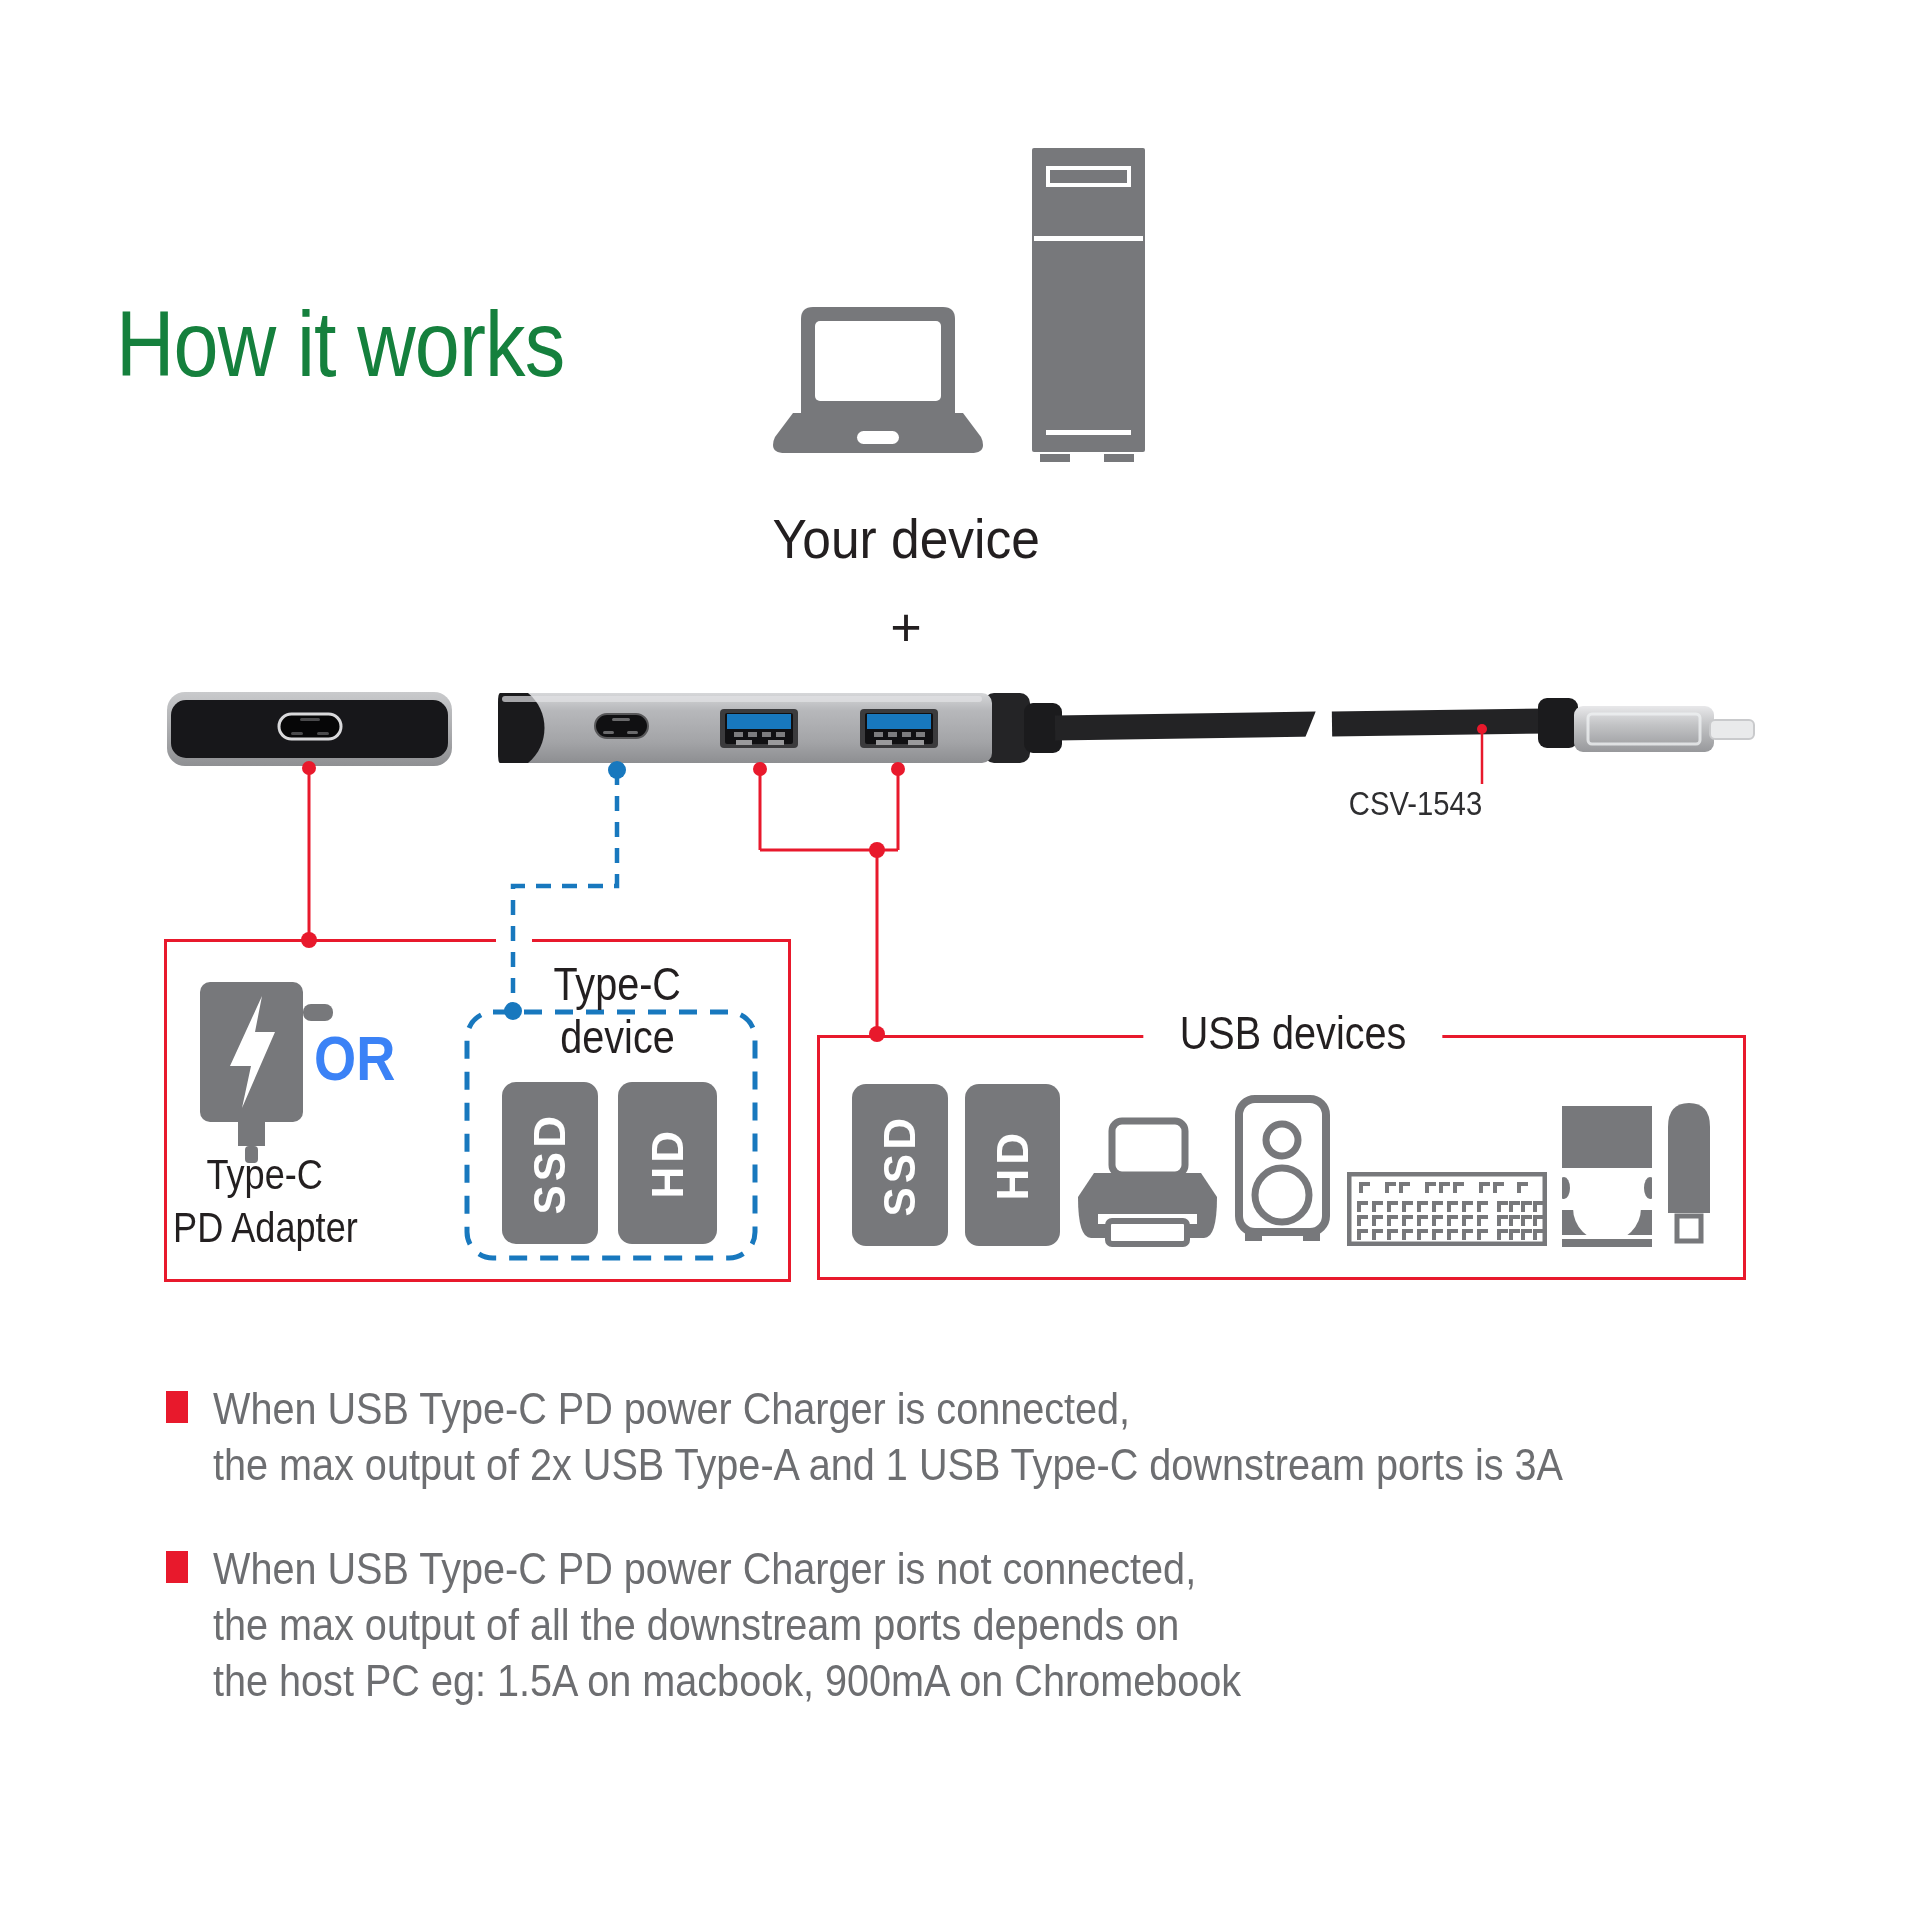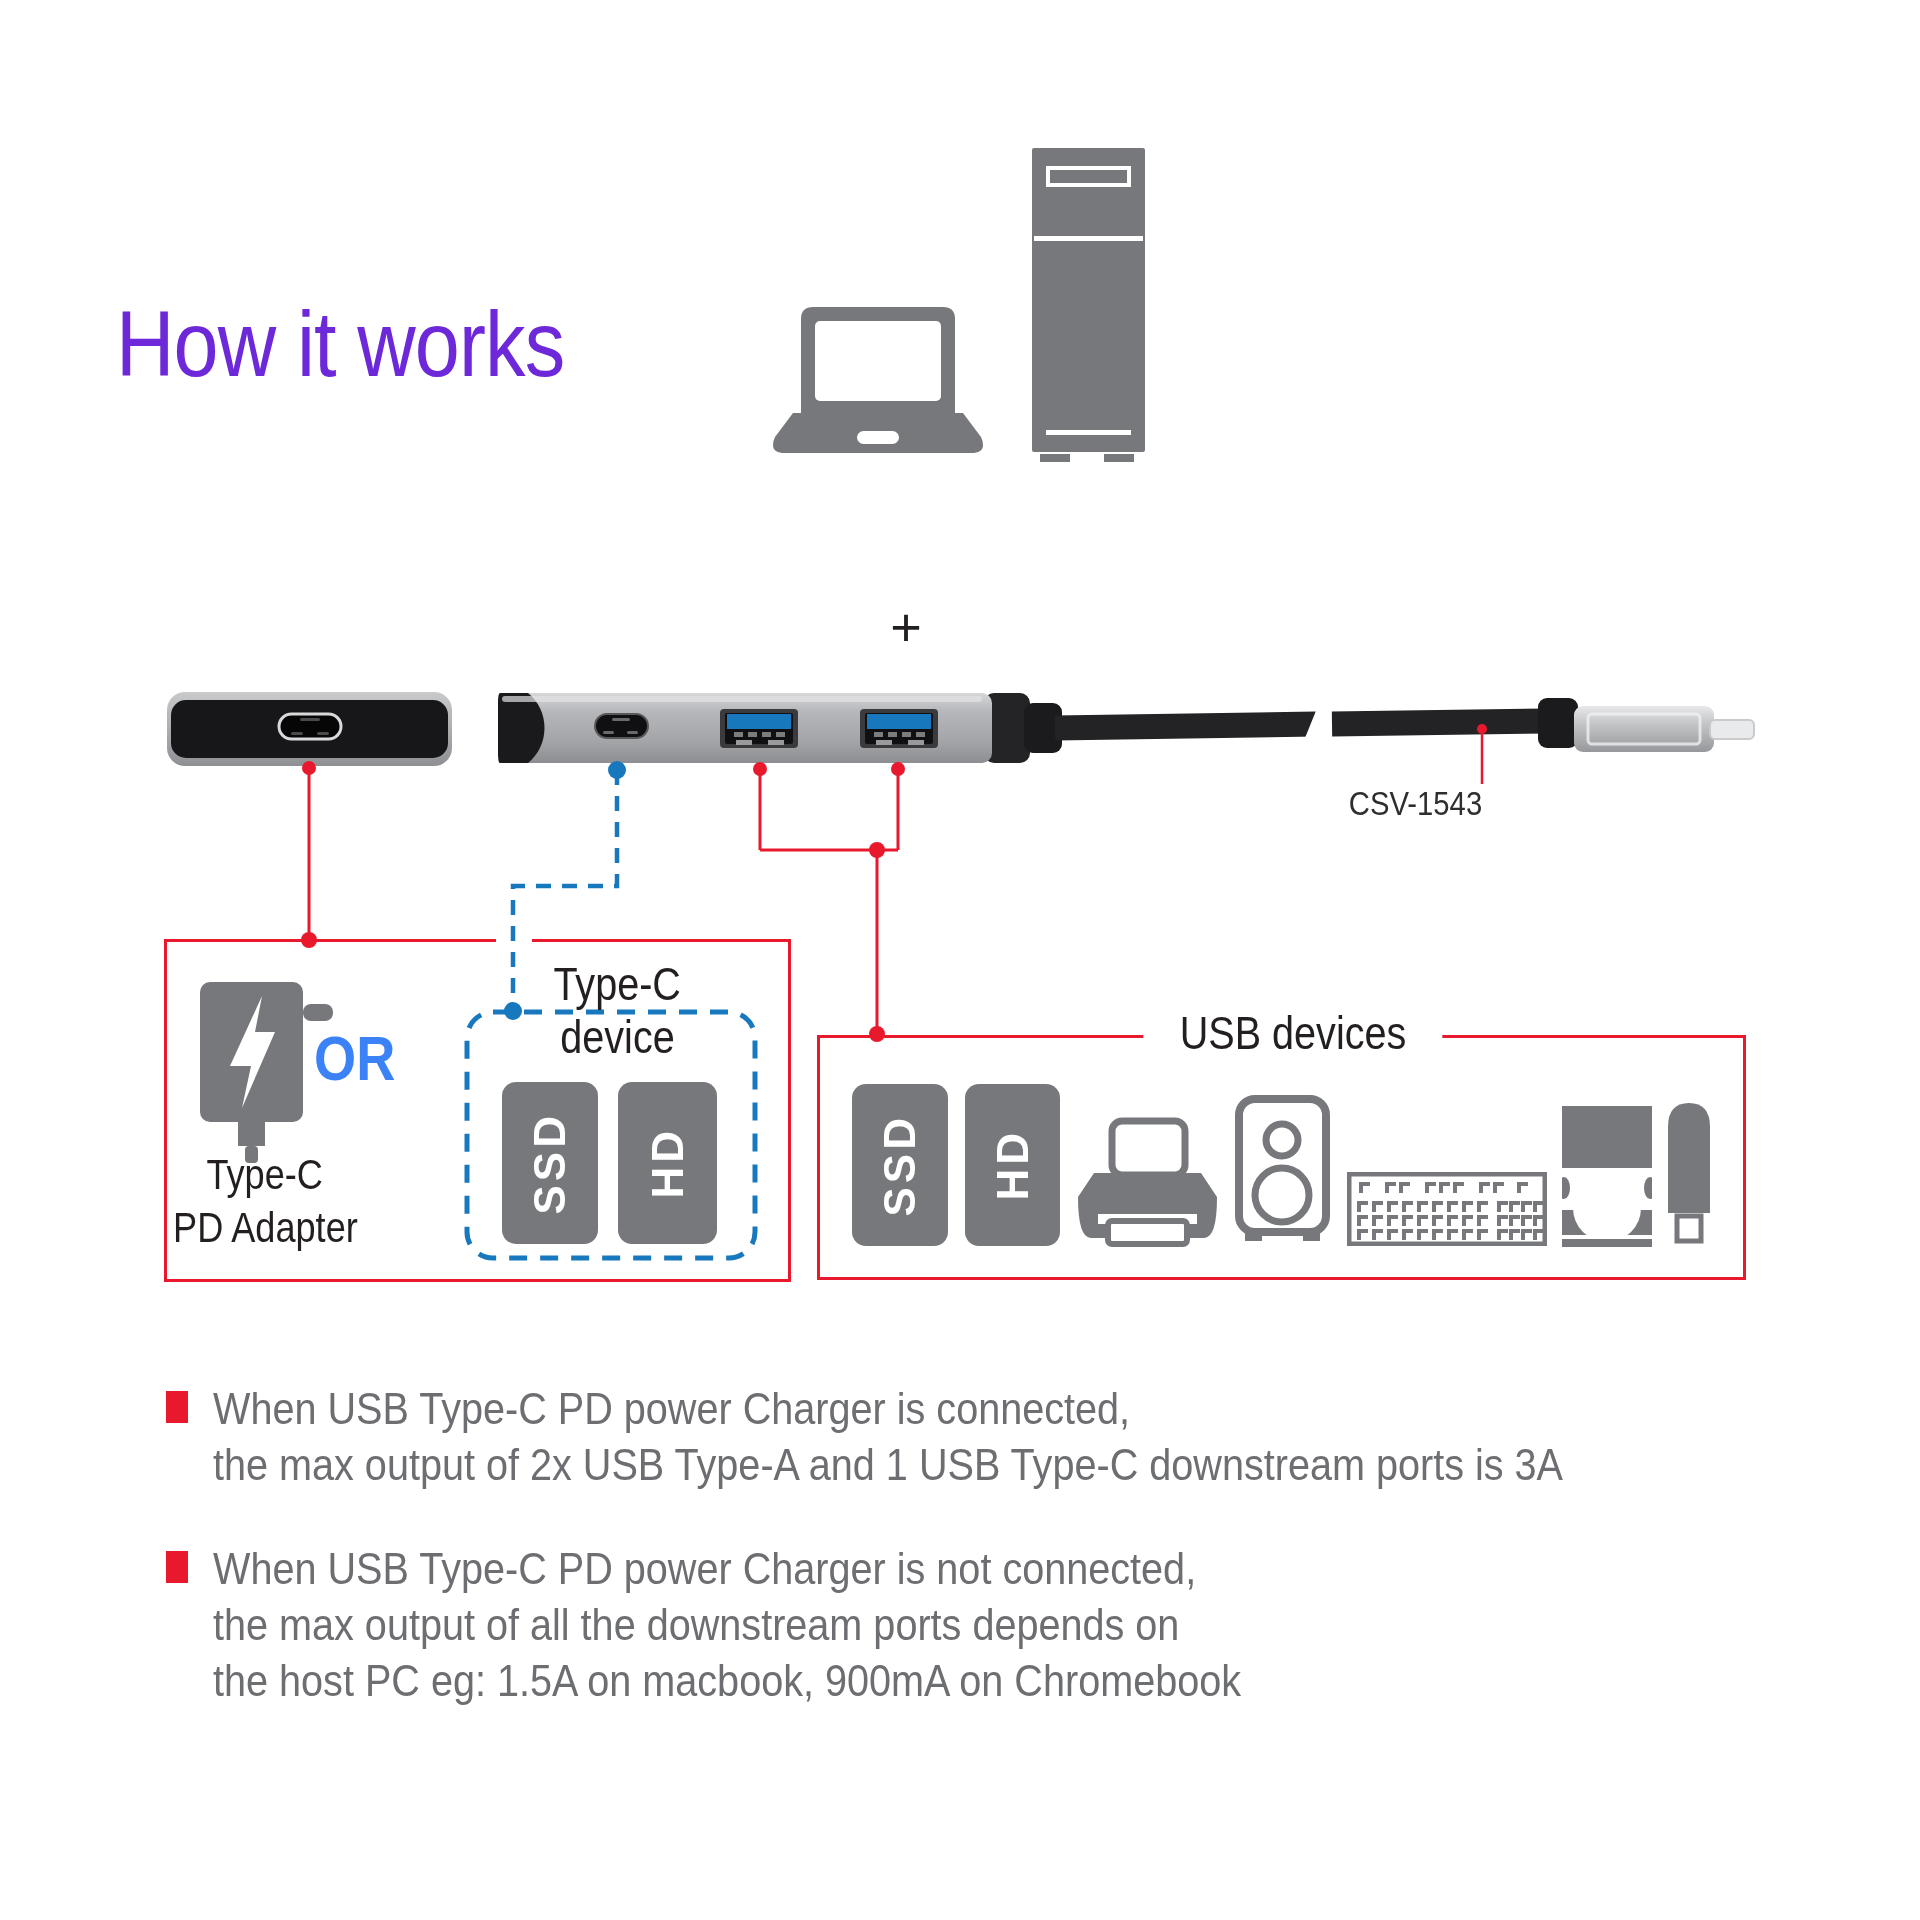--- a/index.html
+++ b/index.html
@@ -2,21 +2,21 @@
 <html><head>
 <meta charset="utf-8">
 <style>
   html,body{margin:0;padding:0;background:#fff;}
   .canvas{position:relative;width:1920px;height:1920px;background:#fff;overflow:hidden;
           font-family:"Liberation Sans","DejaVu Sans",sans-serif;color:#231f20;}
   .abs{position:absolute;}
   .cond{display:inline-block;transform:scaleX(.86);transform-origin:left center;}
   .condc{display:inline-block;transform:scaleX(.86);transform-origin:center center;}
 
-  .page-title{left:116px;top:292px;font-size:92px;font-weight:400;color:#6d28d9;letter-spacing:-1px;white-space:nowrap;}
+  .page-title{left:116px;top:292px;font-size:92px;font-weight:400;color:#15803d;letter-spacing:-1px;white-space:nowrap;}
   .page-title .cond{transform:scaleX(.88);}
 
   .your-device{left:706px;top:506px;width:400px;text-align:center;font-size:56px;color:#231f20;white-space:nowrap;}
   .your-device .condc{transform:scaleX(.92);}
   .plus{left:706px;top:596px;width:400px;text-align:center;font-size:54px;color:#231f20;}
 
   .csv-label{left:1330px;top:784px;width:170px;text-align:center;font-size:34px;color:#2e2e30;white-space:nowrap;}
 
   .red-box{border:3px solid #e8192c;background:transparent;}
   .box-pd{left:164px;top:939px;width:627px;height:343px;box-sizing:border-box;}
@@ -58,20 +58,21 @@
 
   <svg class="abs" style="left:1032px;top:148px" width="113" height="316" viewBox="0 0 113 316">
     <rect x="0" y="0" width="113" height="304" rx="2" fill="#77787b"></rect>
     <rect x="16" y="20" width="81" height="17" fill="none" stroke="#fff" stroke-width="4"></rect>
     <rect x="2" y="88" width="109" height="5" fill="#fff"></rect>
     <rect x="14" y="282" width="85" height="5" fill="#fff"></rect>
     <rect x="8" y="306" width="30" height="8" fill="#77787b"></rect>
     <rect x="72" y="306" width="30" height="8" fill="#77787b"></rect>
   </svg>
 
+  <div class="abs your-device"><span class="condc">Your device</span></div>
   <div class="abs plus"><span>+</span></div>
 
   <svg class="abs" style="left:150px;top:680px" width="1620" height="130" viewBox="0 0 1620 130">
     <defs>
       <linearGradient id="silver" x1="0" y1="0" x2="0" y2="1">
         <stop offset="0" stop-color="#d6d7d9"></stop>
           <stop offset="0.25" stop-color="#b7b8bb"></stop>
         <stop offset="0.7" stop-color="#a3a4a7"></stop>
           <stop offset="1" stop-color="#8d8e91"></stop>
       </linearGradient>

